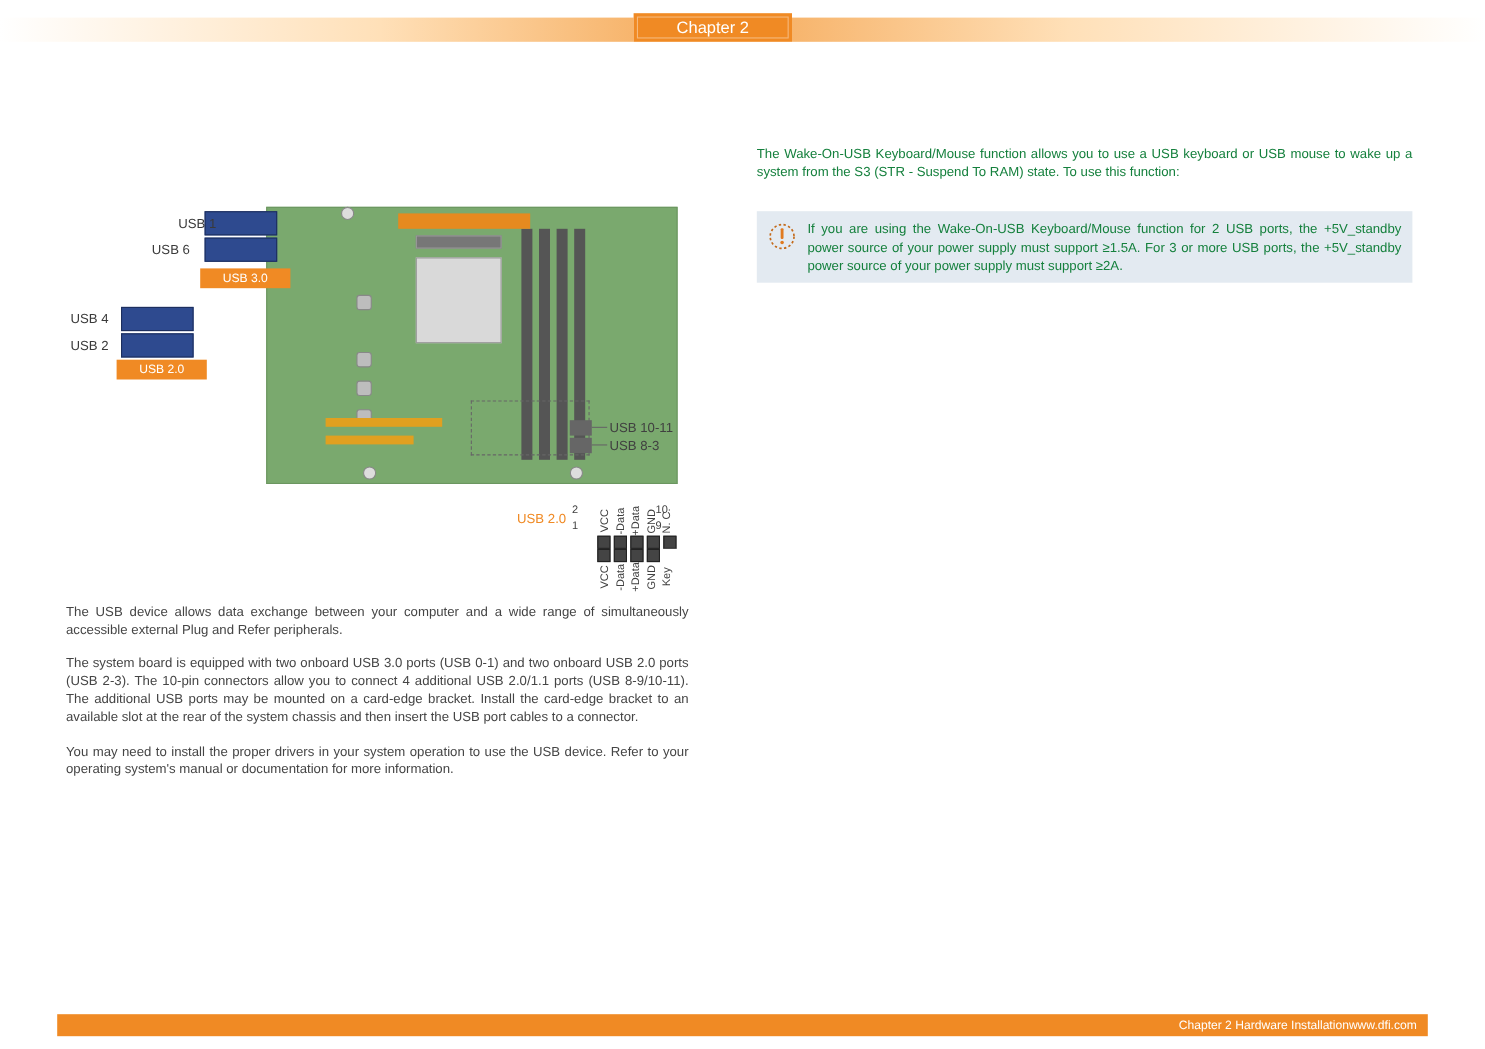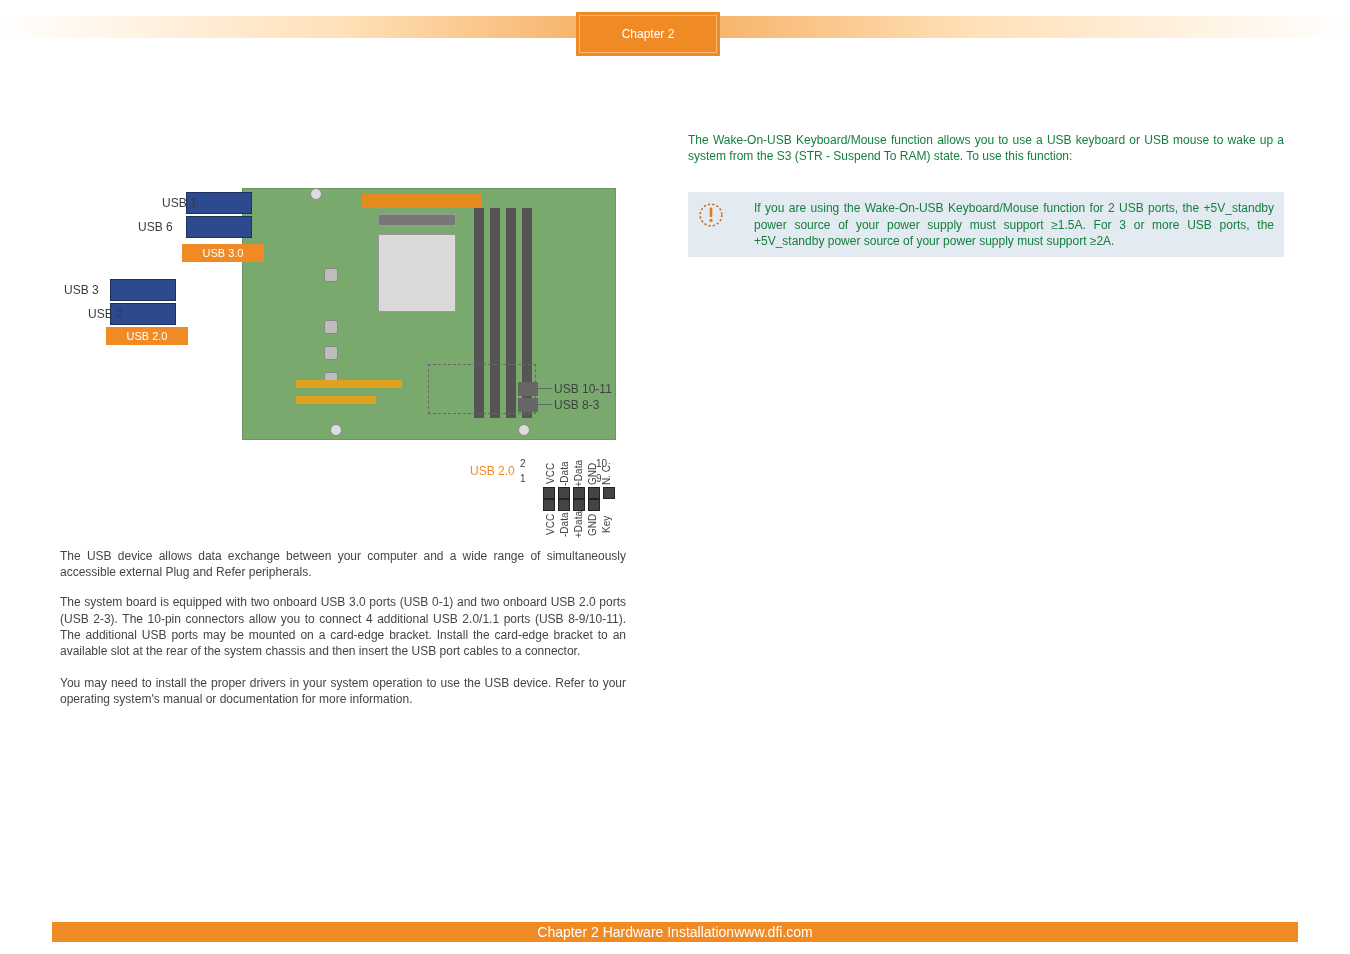--- a/index.html
+++ b/index.html
@@ -17,24 +17,24 @@
     background: linear-gradient(to right, #ffffff 0%, #ffe0b8 60%, #f7b56d 100%);
   }
   .top-bar-right {
     position: absolute;
     top: 16px; left: 720px; right: 0; height: 22px;
     background: linear-gradient(to right, #f7b56d 0%, #ffe0b8 40%, #ffffff 100%);
   }
   .chapter-box {
     position: absolute;
     top: 12px; left: 576px;
-    width: 144px; height: 44px;
+    width: 144px; height: 26px;
     background: #f08a24;
     color: #ffffff;
-    font-size: 12px;
+    font-size: 15px;
     display: flex;
     align-items: center;
     justify-content: center;
     font-weight: normal;
   }
   .chapter-box::after {
     content: '';
     position: absolute;
     inset: 3px;
     border: 1px solid rgba(255,255,255,0.4);
@@ -60,21 +60,21 @@
     border: 1px solid #1d2f5e;
   }
   .port.usb1 { top: 28px; left: 40px; width: 66px; height: 22px; }
   .port.usb0 { top: 52px; left: 40px; width: 66px; height: 22px; }
   .port.usb3 { top: 115px; left: -36px; width: 66px; height: 22px; }
   .port.usb2 { top: 139px; left: -36px; width: 66px; height: 22px; }
   .label { position: absolute; font-size: 12px; color: #3a3a3a; white-space: nowrap; }
   .label.usb1l { top: 32px; left: -8px; margin-left: 24px; }
   .label.usb0l { top: 56px; left: -8px; }
   .label.usb3l { top: 119px; left: -82px; }
-  .label.usb2l { top: 143px; left: -82px; margin-left: 24px; }
+  .label.usb2l { top: 143px; left: -82px; }
   .usb30box { position:absolute; top:80px; left:36px; width:82px; height:18px; background:#f08a24; color:#fff; font-size:11px; display:flex; align-items:center;justify-content:center;}
   .usb20box { position:absolute; top:163px; left:-40px; width:82px; height:18px; background:#f08a24; color:#fff; font-size:11px; display:flex; align-items:center;justify-content:center;}
   
   .chip { position:absolute; background:#d9d9d9; border:1px solid #999; }
   .chip.a { top:70px; left:232px; width:78px; height:78px; }
   .chip.b { top:50px; left:232px; width:78px; height:12px; background:#777;}
   .slot { position:absolute; background:#555; }
   .slot.s1 { top:44px; left:328px; width:10px; height:210px; }
   .slot.s2 { top:44px; left:344px; width:10px; height:210px; }
   .slot.s3 { top:44px; left:360px; width:10px; height:210px; }
@@ -135,61 +135,61 @@
     width: 596px;
     font-size: 12px;
     color: #15803d;
     line-height: 1.35;
     text-align: justify;
   }
   .right-col p { margin-bottom: 28px; }
   .note-box {
     background: #e3eaf1;
     display:flex;
-    gap:30px;
+    gap:10px;
     padding: 8px 10px;
     align-items:flex-start;
     margin-top: 6px;
   }
   .note-icon {
     width: 26px; height: 26px; flex:0 0 26px;
     position:relative;
     margin-top:2px;
   }
   .note-icon svg { width:26px; height:26px;}
   .note-text { flex:1; font-size:12px; text-align: justify;}
   
   .footer {
     position:absolute;
     bottom: 12px; left: 52px; right: 52px;
     height: 20px;
     background: #f08a24;
     color:#fff;
-    font-size:14px;
-    display:flex; align-items:center; justify-content:center;
+    font-size:11px;
+    display:flex; align-items:center; justify-content:flex-end;
     padding: 0 10px;
   }
 </style>
 </head>
 <body>
 
 <div class="top-bar-left"></div>
 <div class="top-bar-right"></div>
 <div class="chapter-box">Chapter 2</div>
 
 <div class="board-area">
   <div class="board-bg"></div>
 
   <div class="port usb1"></div>
   <div class="port usb0"></div>
   <div class="port usb3"></div>
   <div class="port usb2"></div>
   <span class="label usb1l">USB 1</span>
   <span class="label usb0l">USB 6</span>
-  <span class="label usb3l">USB 3</span>
+  <span class="label usb3l">USB 4</span>
   <span class="label usb2l">USB 2</span>
   <div class="usb30box">USB 3.0</div>
   <div class="usb20box">USB 2.0</div>
 
   <div class="chip a"></div>
   <div class="chip b"></div>
   <div class="slot s1"></div>
   <div class="slot s2"></div>
   <div class="slot s3"></div>
   <div class="slot s4"></div>

